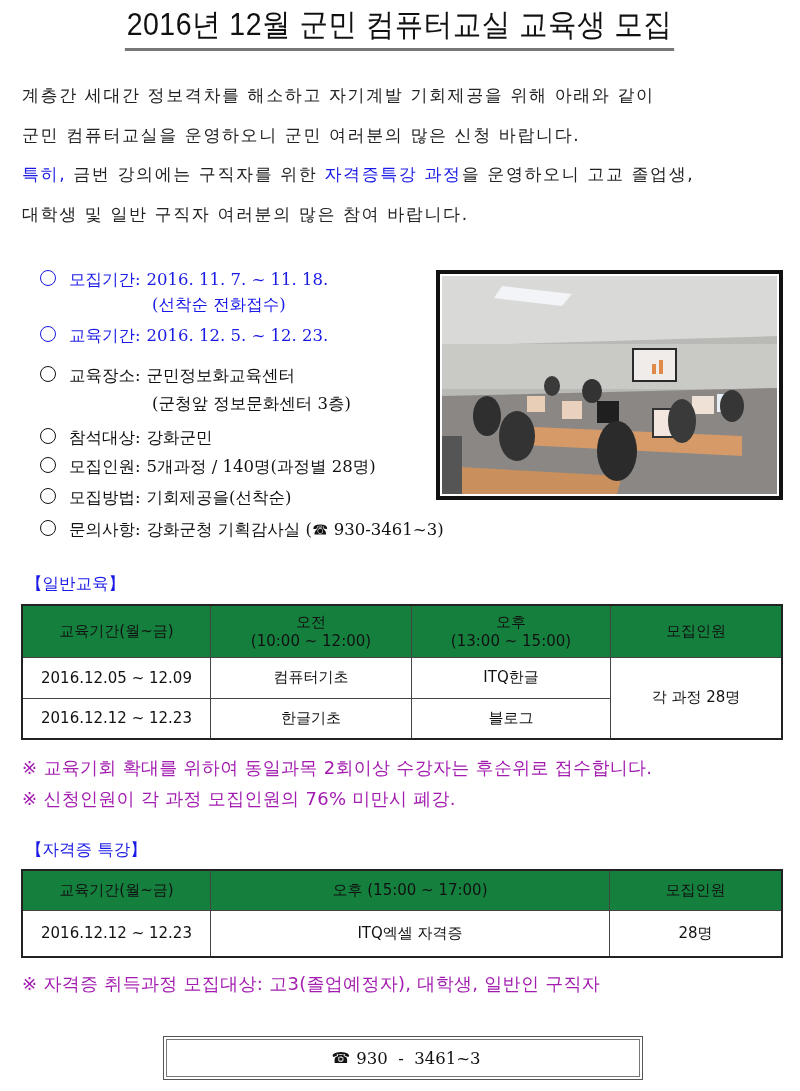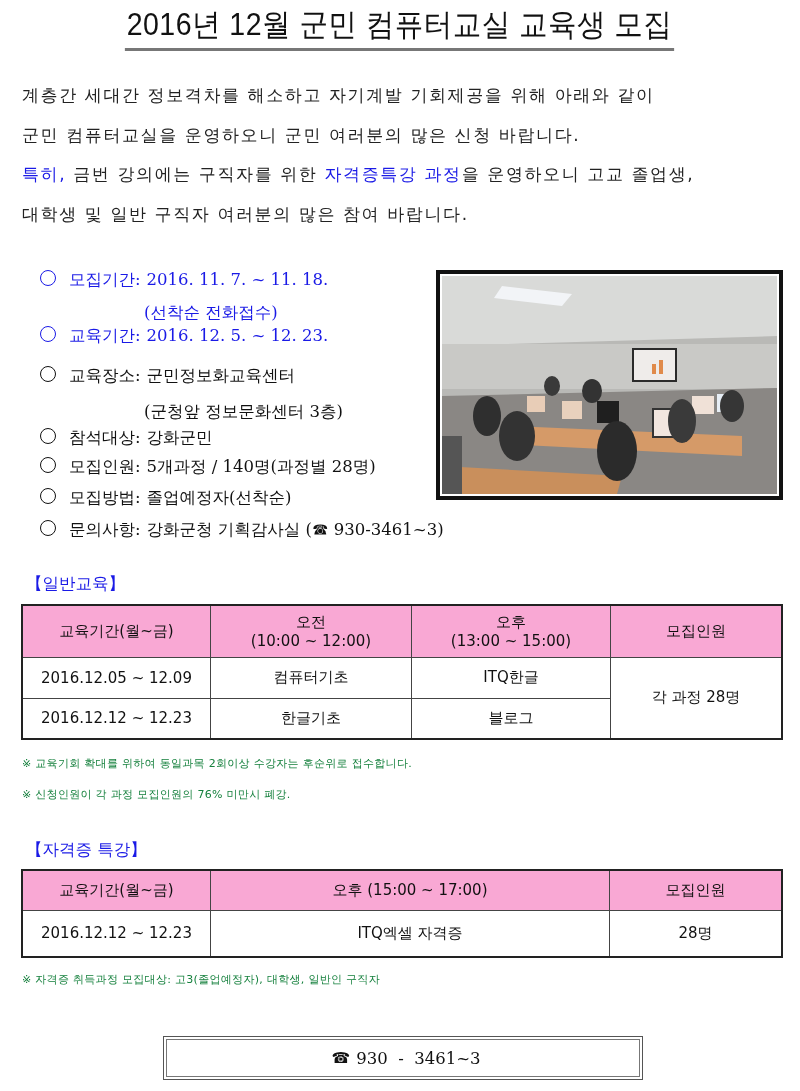--- a/index.html
+++ b/index.html
@@ -12,32 +12,32 @@
   .intro { position:absolute; left:22px; top:76px; width:760px; font-size:17px; line-height:39.5px;
            font-family:"DejaVu Sans","Liberation Sans",sans-serif; letter-spacing:1.6px; color:#222; }
   .intro p { margin:0; white-space:nowrap; }
   .blue { color:#1a1ae6; }
   .info { position:absolute; left:22px; top:269px; width:520px; font-size:16.5px;
           font-family:"DejaVu Serif","Liberation Serif",serif; }
   .info .row { position:absolute; left:16px; white-space:nowrap; }
   .info .bullet { display:inline-block; width:14px; height:14px; border:1.5px solid currentColor; border-radius:50%;
                   vertical-align:-1px; margin-right:13px; margin-left:2px; }
   .info .lbl { margin-right:6px; }
-  .info .sub { position:absolute; left:122px; white-space:nowrap;margin-top:8px; }
+  .info .sub { position:absolute; left:130px; white-space:nowrap; }
   .photo { position:absolute; left:436px; top:270px; width:347px; height:230px; background:#111; }
   .photo .inner { position:absolute; left:4px; top:4px; right:4px; bottom:4px; border:2px solid #fff; overflow:hidden; }
   .photo svg { display:block; width:100%; height:100%; }
   .section-title { position:absolute; left:26px; font-size:16.5px; color:#1a1ae6;
                    font-family:"DejaVu Sans","Liberation Sans",sans-serif; }
   table.grid { position:absolute; border-collapse:collapse; font-family:"DejaVu Sans","Liberation Sans",sans-serif;
                font-size:15px; color:#111; }
   table.grid td, table.grid th { border:1px solid #444; text-align:center; padding:0; font-weight:normal; }
-  table.grid th { background:#f9a8d4; }
+  table.grid th { background:#15803d; }
   table.grid { border:2px solid #222; }
-  .note { position:absolute; left:22px; font-size:11px; color:#15803d;
+  .note { position:absolute; left:22px; font-size:18px; color:#a21caf;
           font-family:"DejaVu Sans","Liberation Sans",sans-serif; white-space:nowrap; letter-spacing:0.3px; }
   .footer { position:absolute; left:163px; top:1036px; width:478px; height:42px; border:1px solid #555;
             box-shadow: inset 0 0 0 2px #fff, inset 0 0 0 3px #777; display:flex; align-items:center; justify-content:center;
             font-size:16.5px; font-family:"DejaVu Serif","Liberation Serif",serif; white-space:pre; }
   .phone-icon { font-size:15px; margin:0 6px; }
 </style>
 </head>
 <body>
 
 <div class="title">
@@ -63,21 +63,21 @@
     <span class="bullet"></span><span class="lbl">교육장소:</span><span>군민정보화교육센터</span>
   </div>
   <div class="sub" style="top:124px;">(군청앞 정보문화센터 3층)</div>
   <div class="row" style="top:158px;">
     <span class="bullet"></span><span class="lbl">참석대상:</span><span>강화군민</span>
   </div>
   <div class="row" style="top:187px;">
     <span class="bullet"></span><span class="lbl">모집인원:</span><span>5개과정 / 140명(과정별 28명)</span>
   </div>
   <div class="row" style="top:218px;">
-    <span class="bullet"></span><span class="lbl">모집방법:</span><span>졸업예정자(선착순)</span>
+    <span class="bullet"></span><span class="lbl">모집방법:</span><span>기회제공을(선착순)</span>
   </div>
   <div class="row" style="top:250px;">
     <span class="bullet"></span><span class="lbl">문의사항:</span><span>강화군청 기획감사실 (</span><span>☎</span><span> 930-3461~3)</span>
   </div>
 </div>
 
 <div class="photo">
   <div class="inner">
     <svg viewBox="0 0 335 218" preserveAspectRatio="none">
       <rect x="0" y="0" width="335" height="218" fill="#b9b9b6"></rect>

